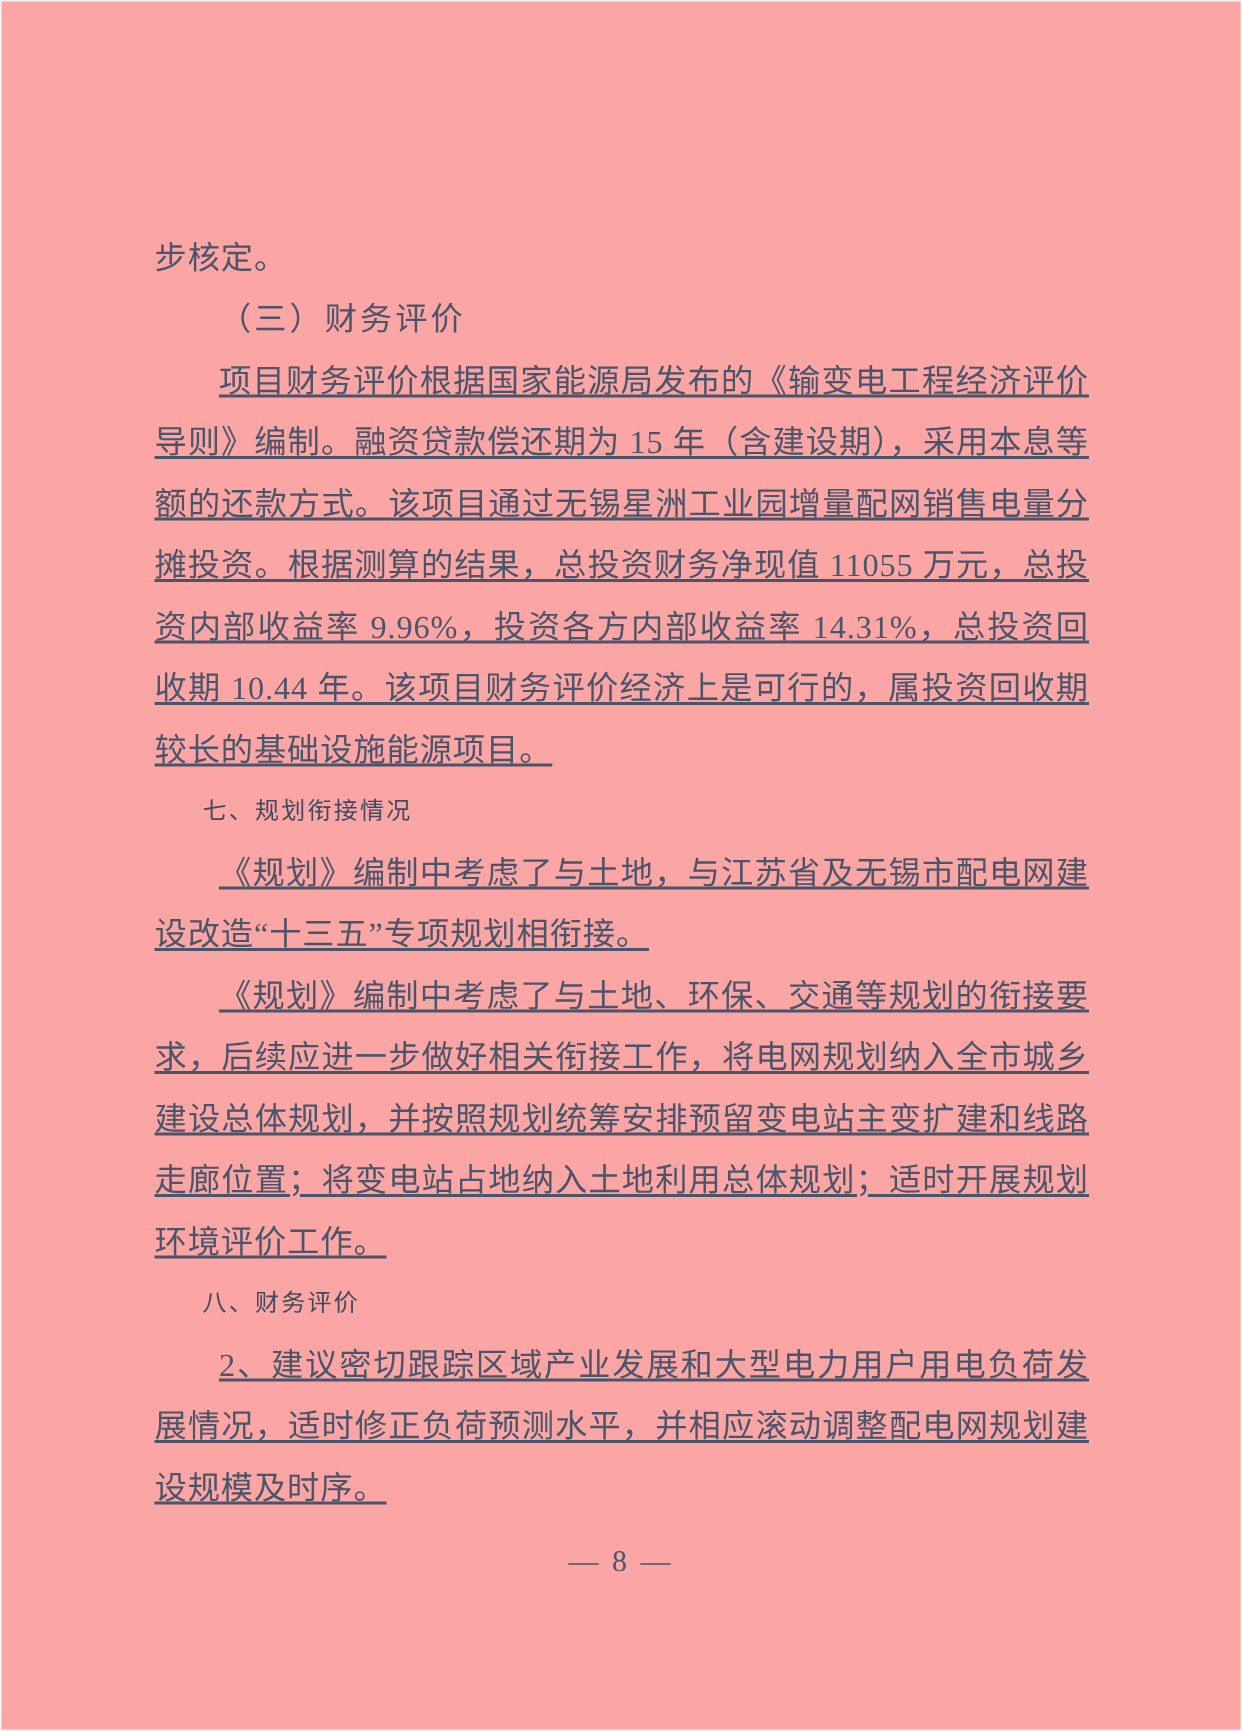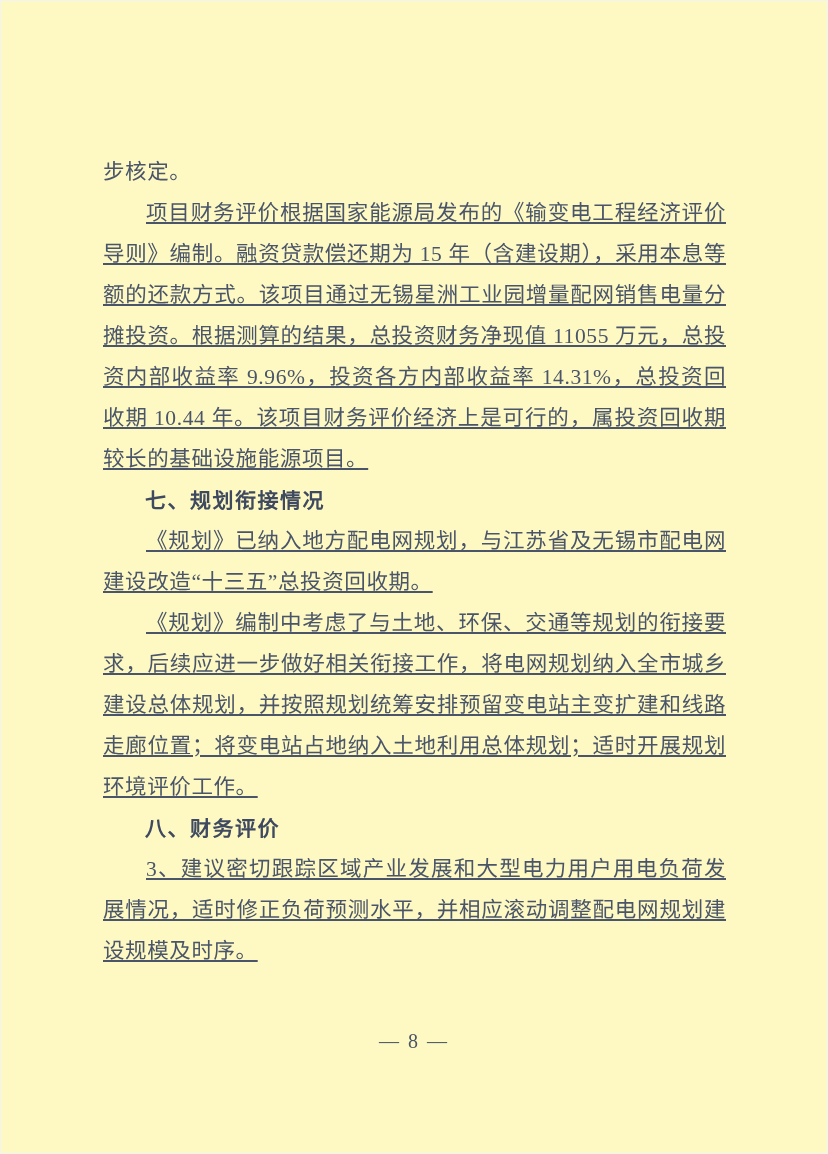--- a/index.html
+++ b/index.html
@@ -5,21 +5,21 @@
   html, body {
     margin: 0;
     padding: 0;
     background: #eef0f2;
   }
   .page {
     position: relative;
     width: 828px;
     height: 1154px;
     margin: 0 auto;
-    background: #fef9c3;
+    background: #fca5a5;
     box-shadow: inset 0 0 0 1px #f1f3f5;
     overflow: hidden;
     font-family: "Liberation Serif", "DejaVu Serif", serif;
     color: #4a5569;
   }
   .content {
     position: absolute;
     left: 103px;
     top: 152px;
     width: 623px;
@@ -37,45 +37,46 @@
     text-indent: 2em;
     text-decoration: underline;
   }
   .content p.subheading {
     text-indent: 2em;
     letter-spacing: 2px;
   }
   .content p.heading {
     text-indent: 2em;
     font-family: "Liberation Sans", "DejaVu Sans", sans-serif;
-    font-weight: 700;
+    font-weight: 400;
     color: #3f4a60;
     letter-spacing: 1.5px;
-    font-size: 21px;
+    font-size: 16px;
   }
   .footer {
     position: absolute;
     left: 0;
     top: 1026px;
     width: 828px;
     text-align: center;
     font-size: 20px;
     line-height: 30px;
     color: #4a5569;
     letter-spacing: 2px;
   }
 </style>
 </head>
 <body>
 
 <div class="page">
   <div class="content">
     <p>步核定。</p>
+    <p class="subheading">（三）财务评价</p>
     <p class="indent">项目财务评价根据国家能源局发布的《输变电工程经济评价导则》编制。融资贷款偿还期为 15 年（含建设期），采用本息等额的还款方式。该项目通过无锡星洲工业园增量配网销售电量分摊投资。根据测算的结果，总投资财务净现值 11055 万元，总投资内部收益率 9.96%，投资各方内部收益率 14.31%，总投资回收期 10.44 年。该项目财务评价经济上是可行的，属投资回收期较长的基础设施能源项目。</p>
     <p class="heading">七、规划衔接情况</p>
-    <p class="indent">《规划》已纳入地方配电网规划，与江苏省及无锡市配电网建设改造“十三五”总投资回收期。</p>
+    <p class="indent">《规划》编制中考虑了与土地，与江苏省及无锡市配电网建设改造“十三五”专项规划相衔接。</p>
     <p class="indent">《规划》编制中考虑了与土地、环保、交通等规划的衔接要求，后续应进一步做好相关衔接工作，将电网规划纳入全市城乡建设总体规划，并按照规划统筹安排预留变电站主变扩建和线路走廊位置；将变电站占地纳入土地利用总体规划；适时开展规划环境评价工作。</p>
     <p class="heading">八、财务评价</p>
-    <p class="indent">3、建议密切跟踪区域产业发展和大型电力用户用电负荷发展情况，适时修正负荷预测水平，并相应滚动调整配电网规划建设规模及时序。</p>
+    <p class="indent">2、建议密切跟踪区域产业发展和大型电力用户用电负荷发展情况，适时修正负荷预测水平，并相应滚动调整配电网规划建设规模及时序。</p>
   </div>
 
   <div class="footer">—  8  —</div>
 </div>
 
 </body></html>

